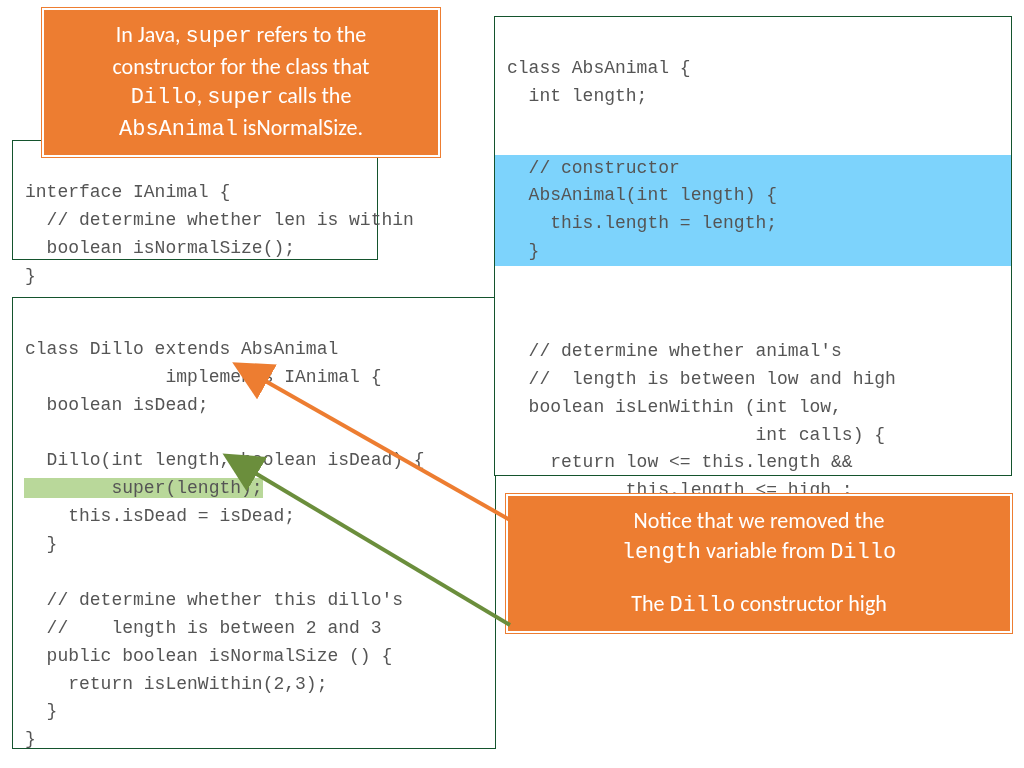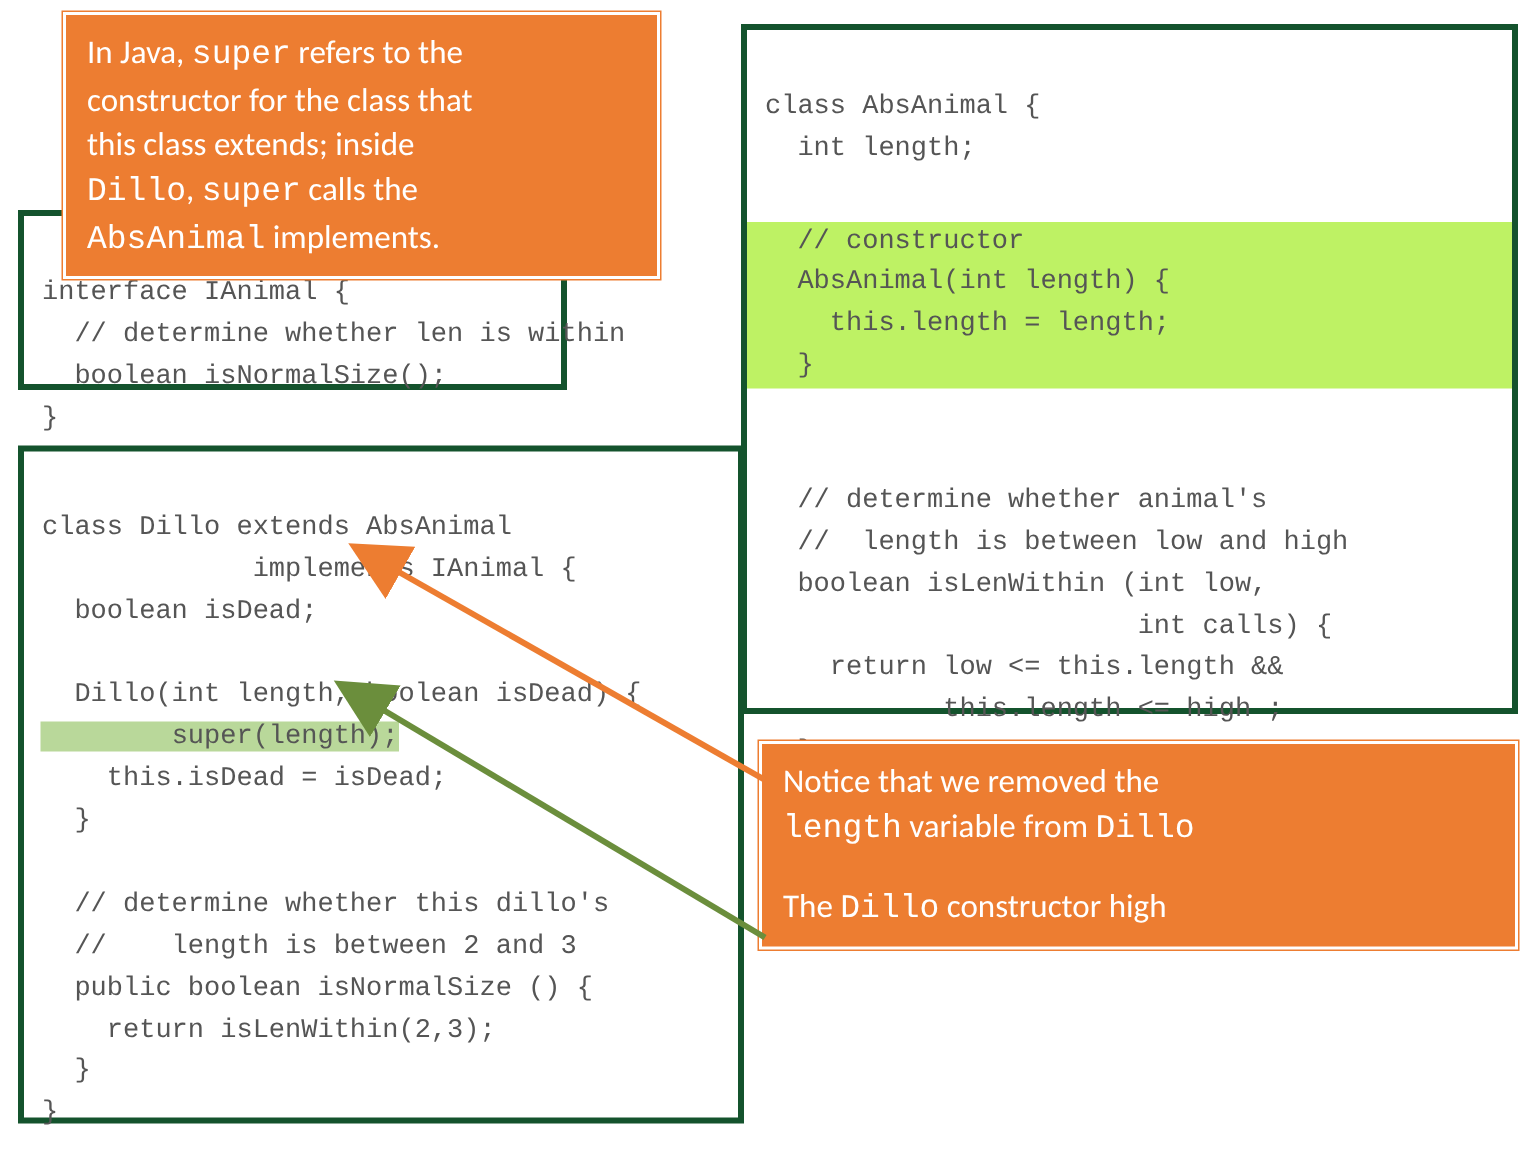--- a/index.html
+++ b/index.html
@@ -7,52 +7,53 @@
     padding: 0;
     width: 1024px;
     height: 768px;
     font-family: 'Courier New', monospace;
     background: #fff;
     position: relative;
     overflow: hidden;
   }
   .code-box {
     position: absolute;
-    border: 4px solid #14532d;
+    border: 1px solid #14532d;
     background: #fff;
     padding: 10px 12px;
     font-size: 18px;
     line-height: 1.55;
     color: #555;
     white-space: pre;
     box-sizing: border-box;
   }
   .callout {
     position: absolute;
     background: #ed7d31;
     border: 2px solid #fff;
     box-shadow: 0 0 0 1px #ed7d31;
     color: #fff;
     font-family: Calibri, Arial, sans-serif;
     font-size: 22px;
+    text-align: center;
     padding: 10px 14px;
     box-sizing: border-box;
     line-height: 1.35;
   }
   .callout .mono {
     font-family: 'Courier New', monospace;
   }
   .hl-green {
     background: #b9d89a;
     display: inline;
   }
   .hl-block {
-    background: #bef264;
+    background: #7dd3fc;
     display: block;
-    margin: 6px -12px;
+    margin: 16px -12px;
     padding: 0 12px;
   }
   svg.arrows {
     position: absolute;
     left: 0; top: 0;
     width: 1024px; height: 768px;
     pointer-events: none;
   }
 </style>
 </head>
@@ -61,23 +62,22 @@
 <div class="code-box" style="left:12px; top:140px; width:366px; height:120px;">
 <span>interface IAnimal {
   // determine whether len is within</span>
 <span>  boolean isNormalSize();</span>
 <span>}</span>
 </div>
 
 <div class="callout" style="left:42px; top:8px; width:398px;">
   <div><span>In Java, </span><span class="mono">super</span><span> refers to the</span></div>
   <div>constructor for the class that</div>
-  <div>this class extends; inside</div>
   <div><span class="mono">Dillo</span><span>, </span><span class="mono">super</span><span> calls the</span></div>
-  <div><span class="mono">AbsAnimal</span><span> implements.</span></div>
+  <div><span class="mono">AbsAnimal</span><span> isNormalSize.</span></div>
 </div>
 
 <div class="code-box" style="left:12px; top:297px; width:484px; height:452px;">
 <span>class Dillo extends AbsAnimal</span>
 <span>             implements IAnimal {</span>
 <span>  boolean isDead;</span>
 <span></span>
 <span>  Dillo(int length, boolean isDead) {</span>
 <span>    <span class="hl-green" style="margin-left:-44px; padding-left:44px;">    super(length);</span></span>
 <span>    this.isDead = isDead;</span>

